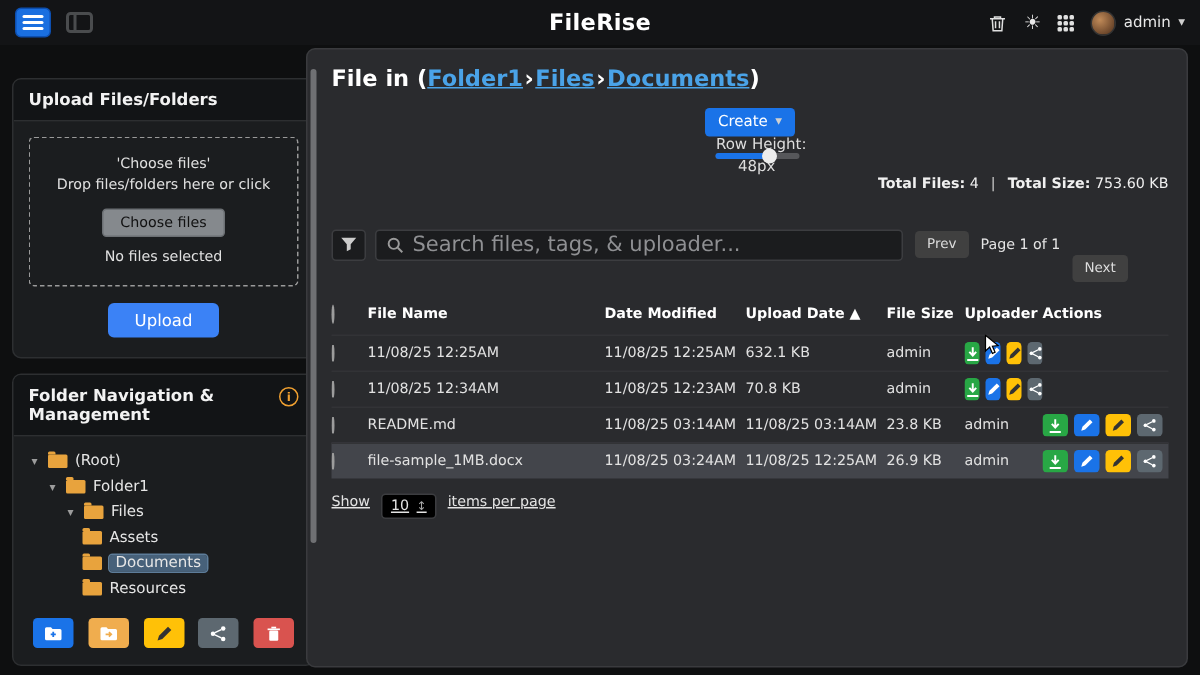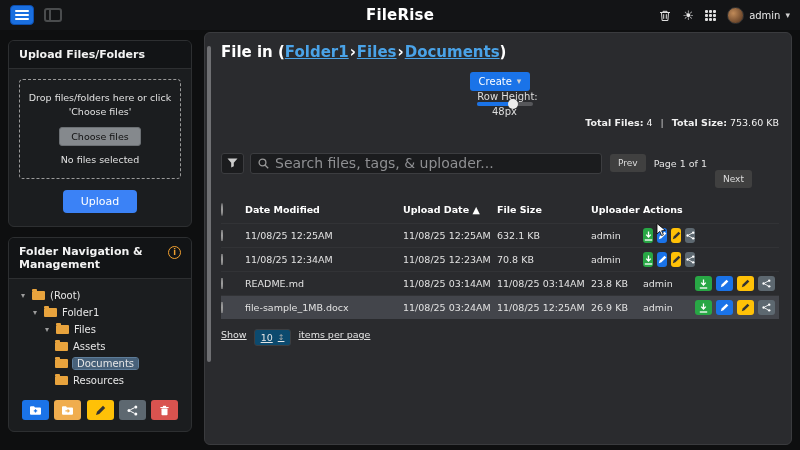--- a/index.html
+++ b/index.html
@@ -26,21 +26,21 @@
   .icon-btn { background:none; border:none; padding:0; display:flex; align-items:center; }
   .sun-glyph { font-size:13px; color:#e8e8e8; line-height:1; }
   .grid-icon { width:11px; height:11px; display:grid; grid-template-columns:repeat(3,1fr); gap:1px; }
   .grid-icon i { background:#e0e0e0; border-radius:1px; }
   .avatar { width:17px; height:17px; border-radius:50%;
             background: radial-gradient(circle at 35% 35%, #c08a58, #6a452a 75%); border:1px solid #333; }
   .user-name { font-size:10px; color:#e8e8e8; }
   .caret { font-size:9px; color:#cfcfcf; line-height:1; }
 
   
-  .sidebar { position:absolute; left:8px; top:40px; width:184px; }
+  .sidebar { position:absolute; left:8px; top:52px; width:202px; }
   .card { background:#1b1d1f; border:1px solid #2d2f31; border-radius:6px; overflow:hidden; }
   .card + .card { margin-top:10px; }
   .card-header { background:#121416; border-bottom:1px solid #2d2f31; padding:7px 10px;
                  font-size:11px; font-weight:bold; color:#f2f2f2;
                  display:flex; justify-content:space-between; align-items:flex-start; gap:6px; }
   .info-icon { flex:0 0 auto; width:13px; height:13px; border-radius:50%; border:1.5px solid #f0a030;
                color:#f0a030; font-size:8px; font-weight:bold; display:flex; align-items:center; justify-content:center;
                background:none; margin-top:1px; }
   .upload-body { padding:10px; }
   .dropzone { border:1px dashed #9a9a9a; border-radius:4px; padding:11px 6px 12px; text-align:center; }
@@ -103,21 +103,21 @@
   .thead > div { white-space:nowrap; }
   .trow { height:24px; font-size:9.5px; color:#e2e2e2; border-top:1px solid #323336; }
   .trow > div { white-space:nowrap; overflow:hidden; }
   .trow.highlight { background:#43454b; }
   .cb { width:9px; height:9px; border:1px solid #9c9c9c; border-radius:50%; background:transparent; }
   .actions-cell { display:flex; gap:4px; }
   .abtn { width:17px; height:15px; border:none; border-radius:3px; display:flex; align-items:center; justify-content:center; }
   .abtn.green{background:#28a745;} .abtn.blue{background:#1a73e8;} .abtn.yellow{background:#ffc107;} .abtn.share{background:#5d6870;}
 
   .table-footer { margin-top:10px; display:flex; align-items:flex-start; gap:7px; font-size:9.5px; color:#e4e4e4;text-decoration:underline; }
-  .pp-select { background:#0c4a6e; border:1px solid #3c3d40; border-radius:3px; padding:2px 6px;
+  .pp-select { background:#000000; border:1px solid #3c3d40; border-radius:3px; padding:2px 6px;
                display:flex; align-items:center; gap:5px; font-size:9.5px; color:#e4e4e4; }
   .updown { font-size:8px; color:#aaaaaa; }
 
   .cursor { position:absolute; left:656px; top:222px; pointer-events:none; }
 </style>
 </head>
 <body>
 
 <header class="topbar">
   <button class="hamburger-btn">
@@ -156,22 +156,22 @@
     </div>
   </div>
 </header>
 
 <aside class="sidebar">
 
   <section class="card">
     <div class="card-header">Upload Files/Folders</div>
     <div class="upload-body">
       <div class="dropzone">
+        <p>'Choose files'</p>
         <p>Drop files/folders here or click</p>
-        <p>'Choose files'</p>
         <button class="choose-btn">Choose files</button>
         <p>No files selected</p>
       </div>
       <button class="upload-btn">Upload</button>
     </div>
   </section>
 
   <section class="card">
     <div class="card-header">
       <span>Folder Navigation &amp; Management</span>
@@ -285,20 +285,21 @@
         <input type="text" placeholder="Search files, tags, &amp; uploader..." style="">
       </div>
       <button class="pg-btn">Prev</button>
       <span class="page-info">Page 1 of 1</span>
       <button class="pg-btn next">Next</button>
     </div>
 
     <div class="filetable">
       <div class="thead">
         <div><span class="cb"></span></div>
+        <div>File Name</div>
         <div>Date Modified</div>
         <div>Upload Date ▲</div>
         <div>File Size</div>
         <div>Uploader</div>
         <div>Actions</div>
       </div>
 
       <div class="trow">
         <div><span class="cb"></span></div>
         <div>11/08/25 12:25AM</div>

